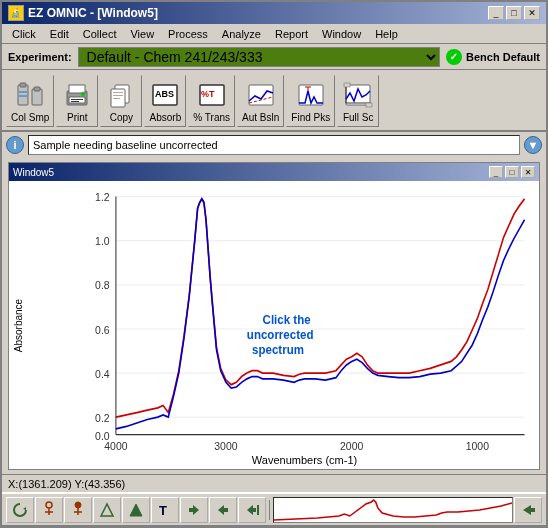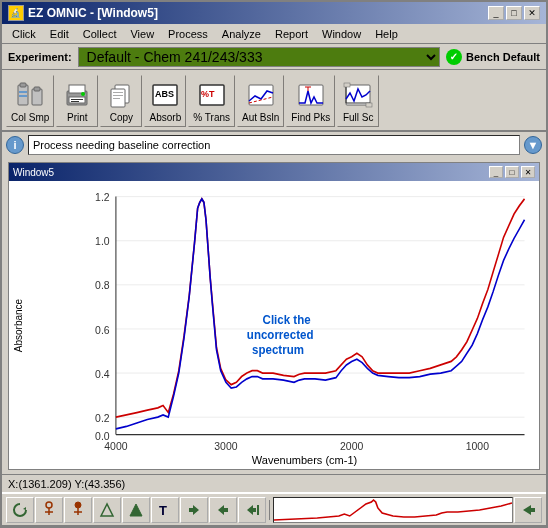--- a/index.html
+++ b/index.html
@@ -470,21 +470,21 @@
           <rect x="24" y="22" width="6" height="4" fill="#d4d0c8" stroke="#666" stroke-width="0.5"></rect>
         </svg>
       </div>
       <span class="toolbar-label">Full Sc</span>
     </div>
 
   </div>
 
   <div class="info-bar">
     <div class="info-circle">i</div>
-    <div class="info-text-box">Process needing baseline correction</div>
+    <div class="info-text-box">Sample needing baseline uncorrected</div>
     <div class="info-arrow">▼</div>
   </div>
 
   <div class="chart-container">
     <div class="chart-inner">
 
       <div class="inner-window-title">
         <span style="font-size:10px;">Window5</span>
         <div style="display:flex;gap:2px;">
           <div class="title-btn" style="width:14px;height:12px;font-size:8px;">_</div>

